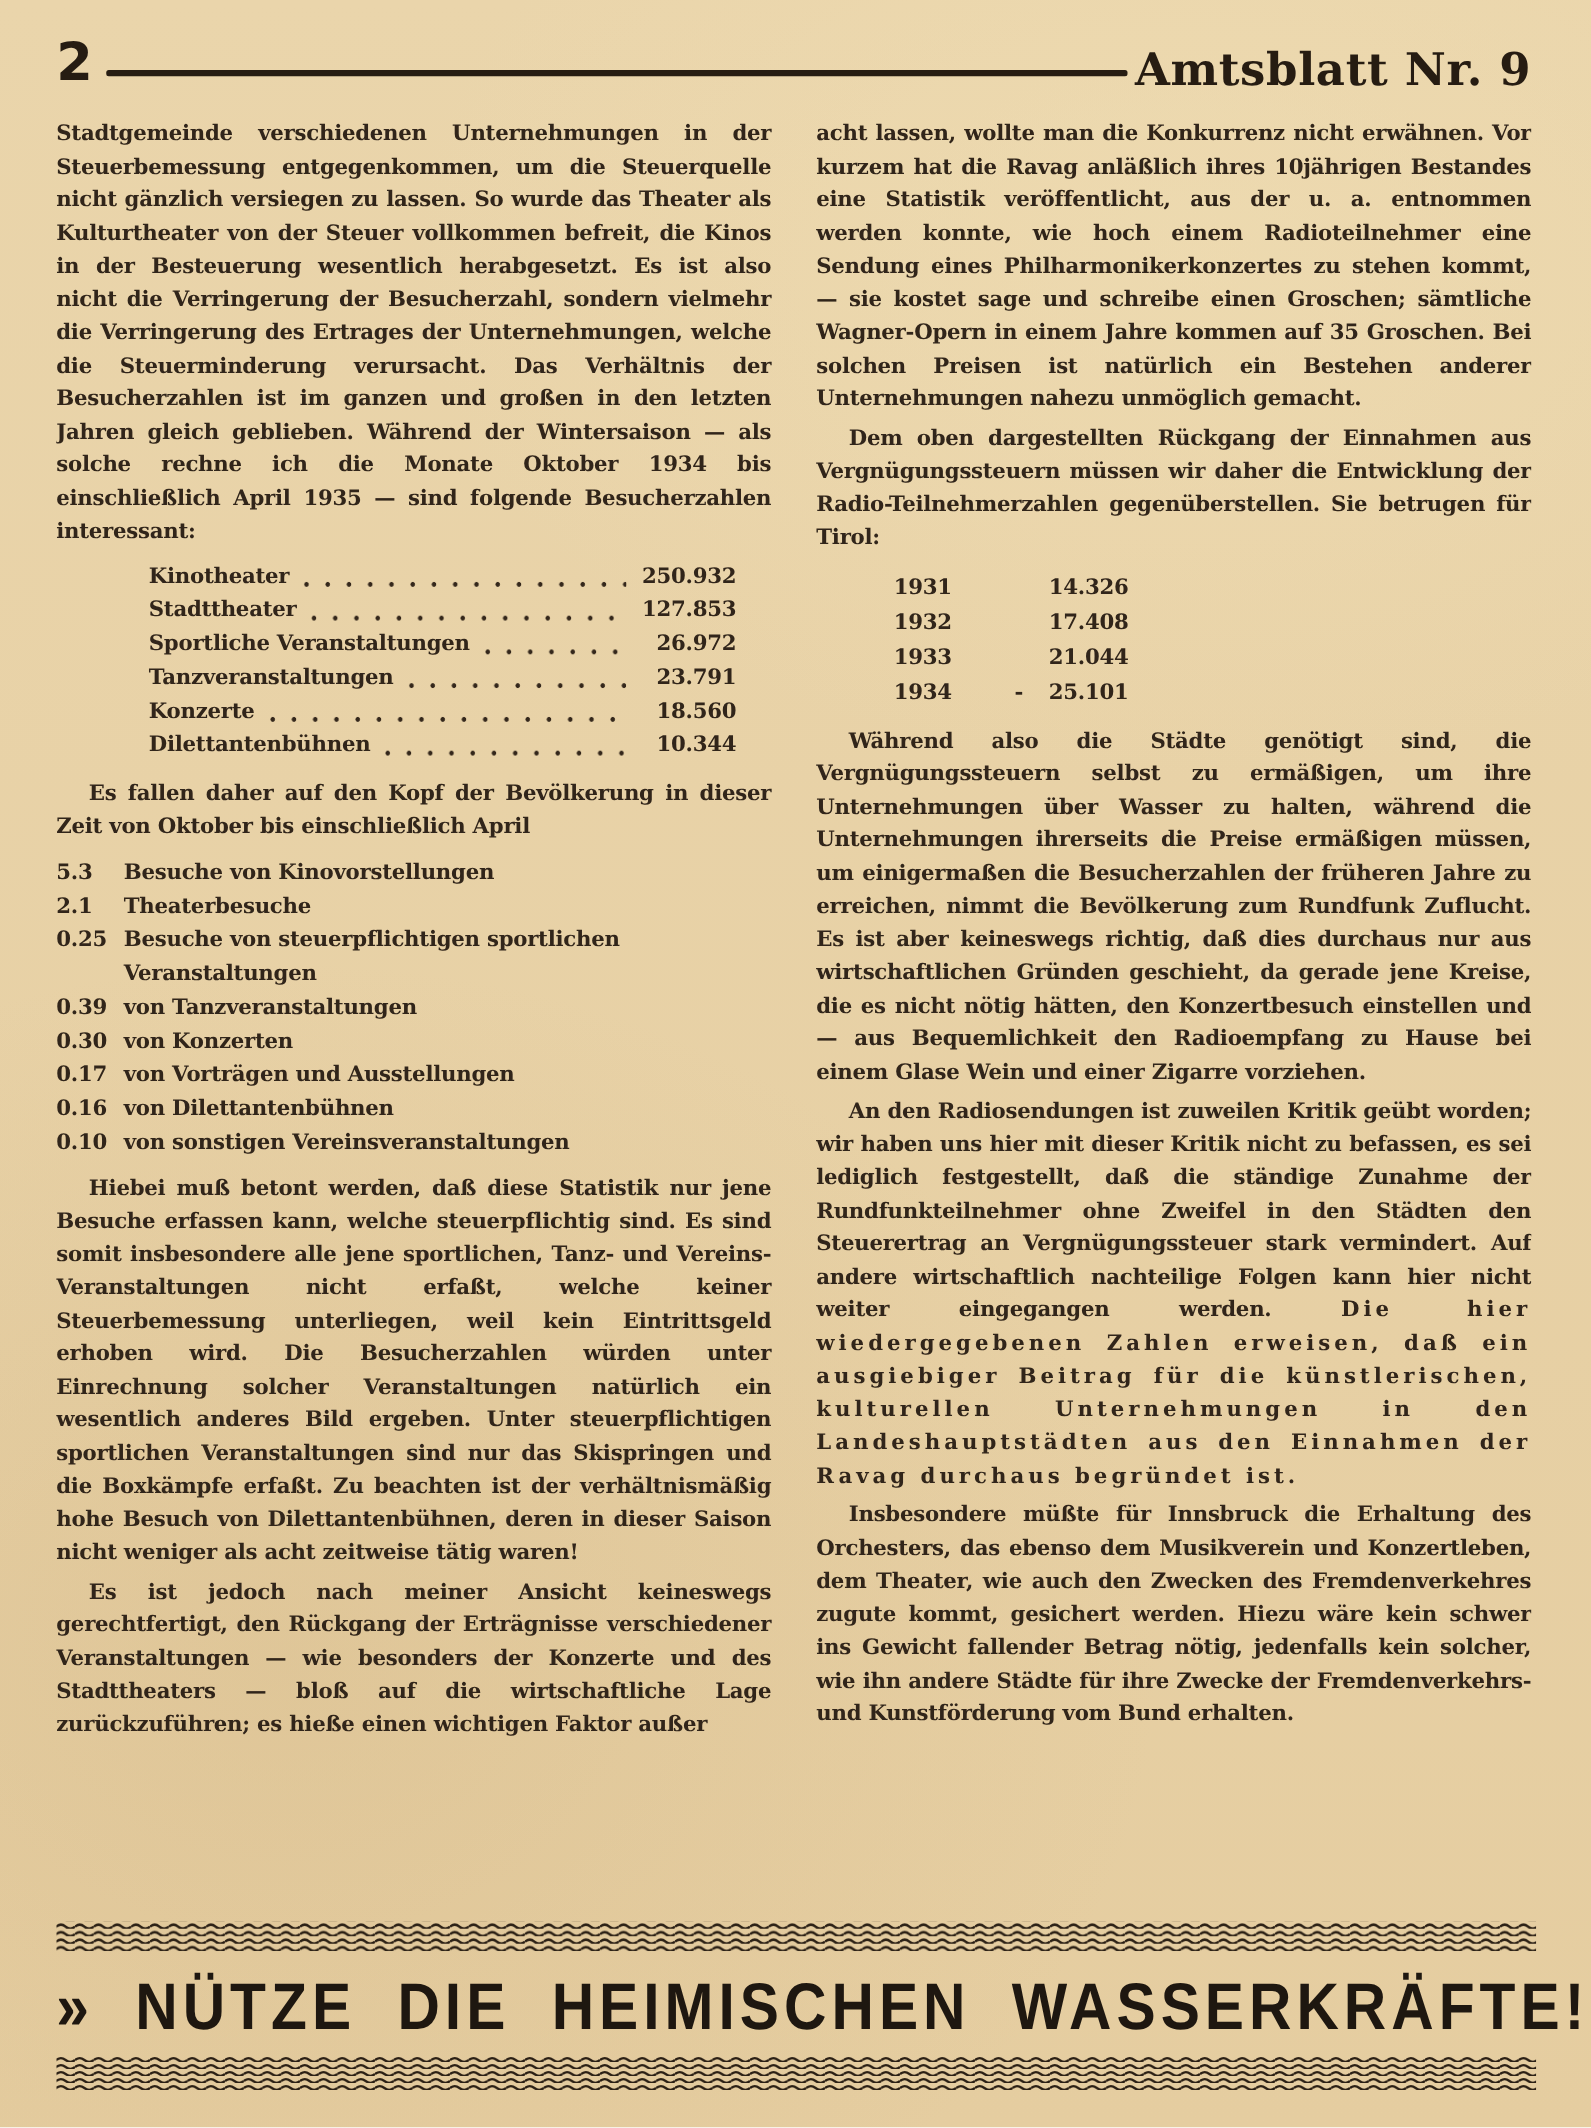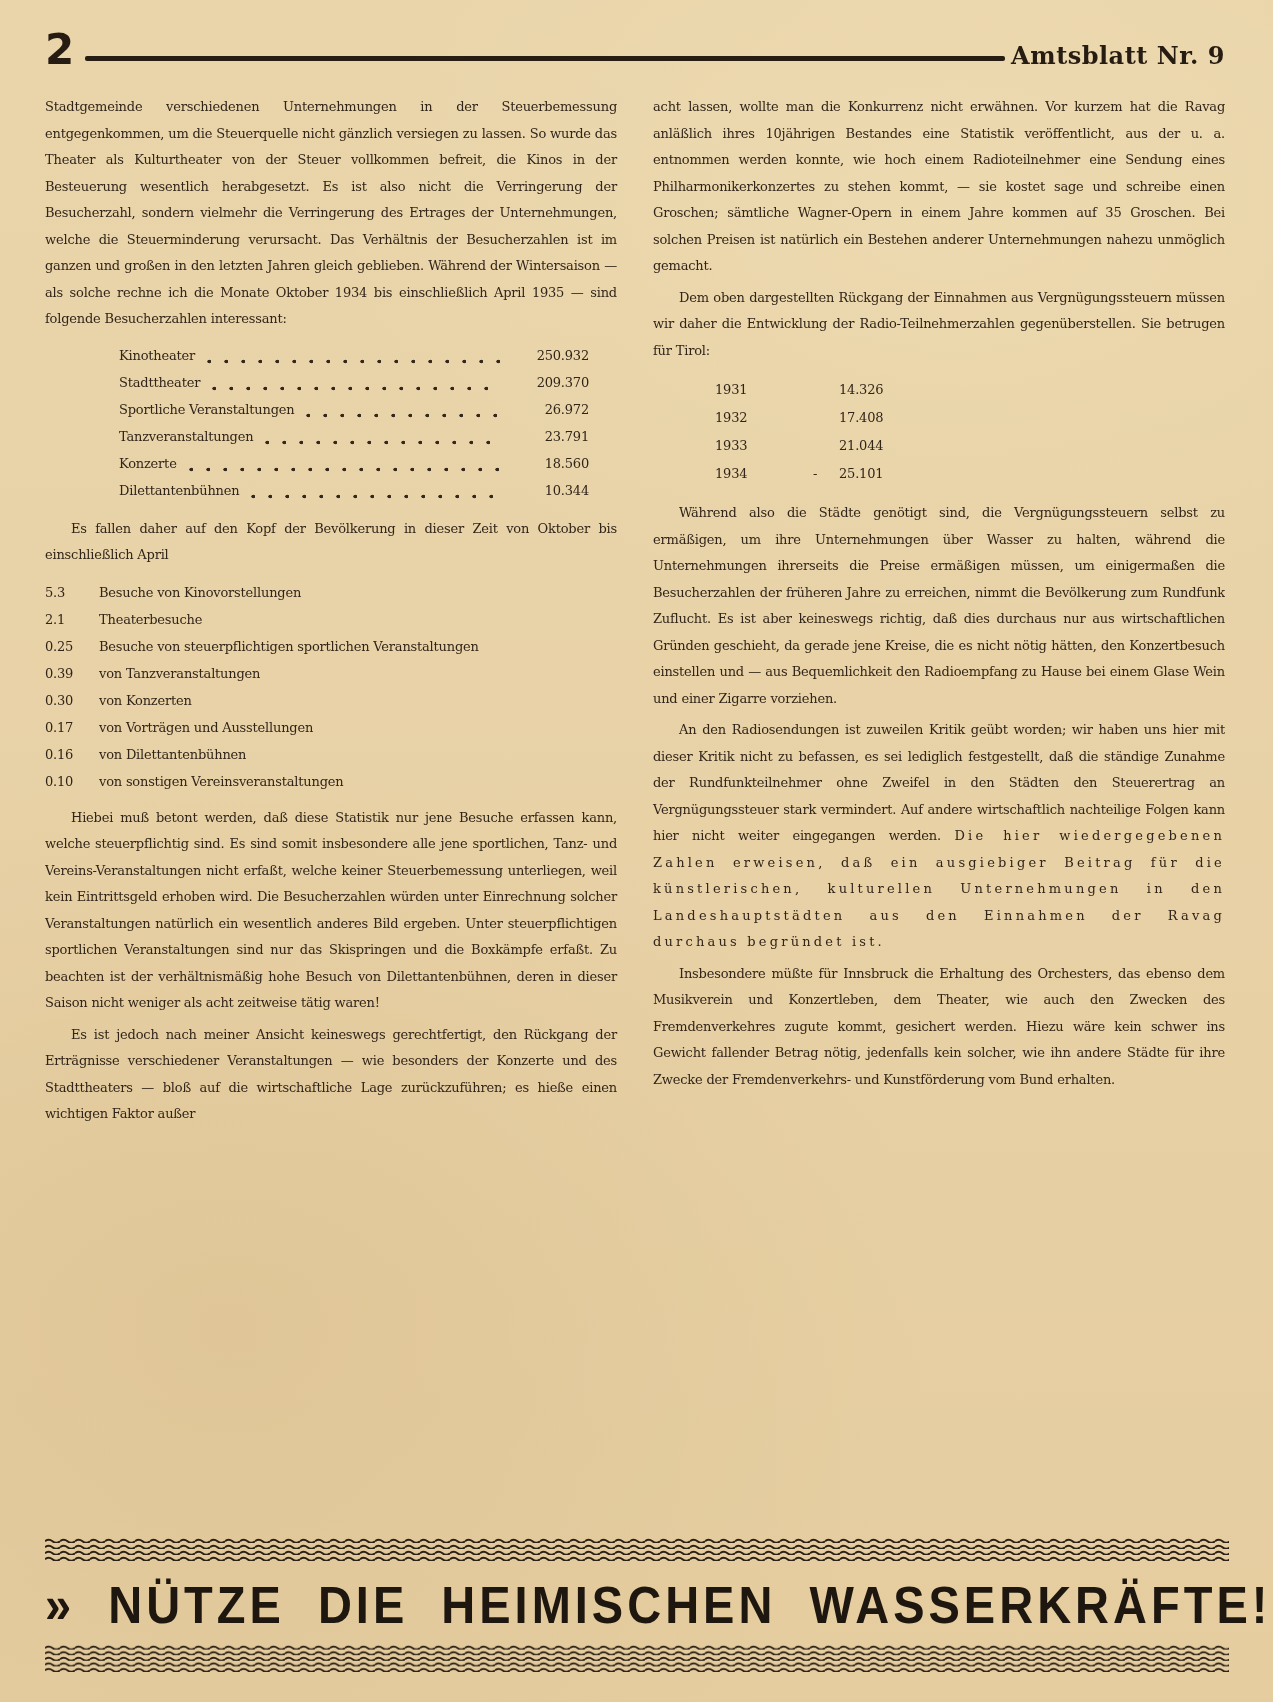--- a/index.html
+++ b/index.html
@@ -27,33 +27,33 @@
   .pagenum {
     font-size: 42px; font-weight: bold; line-height: 40px;
     font-family: "DejaVu Sans", sans-serif; letter-spacing: 1px;
     color: #261c12;
   }
   .hdr-rule {
     flex: 1; height: 5px; background: #271d12;
     margin: 26px 6px 0 10px; border-radius: 2px;
   }
   .masthead {
-    font-size: 24px; font-weight: bold; line-height: 30px;
+    font-size: 36px; font-weight: bold; line-height: 30px;
     margin-top: 11px; letter-spacing: 0.5px; white-space: nowrap;
     color: #261c12;
   }
 
   
   .cols {
     position: absolute; top: 94px; left: 45px; right: 48px; bottom: 170px;
     display: flex; gap: 36px; overflow: hidden;
   }
   .col {
     flex: 1; min-width: 0;
-    font-size: 13px; font-weight: normal; line-height: 26.5px;
+    font-size: 17px; font-weight: bold; line-height: 26.5px;
     text-align: justify; letter-spacing: -0.2px;
   }
   .col p { text-indent: 26px; margin-bottom: 5px; }
   .col p.noindent { text-indent: 0; }
 
   
   .stats { margin: 9px 28px 12px 74px; }
   .srow { display: flex; align-items: baseline; line-height: 27px; white-space: nowrap; }
   .slabel { flex-shrink: 0; }
   .dots {
@@ -114,21 +114,21 @@
 
       <div class="stats">
         <div class="srow">
             <span class="slabel">Kinotheater</span>
             <span class="dots"></span>
             <span class="sval">250.932</span>
           </div>
         <div class="srow">
             <span class="slabel">Stadttheater</span>
             <span class="dots"></span>
-            <span class="sval">209.370</span>
+            <span class="sval">127.853</span>
           </div>
         <div class="srow">
             <span class="slabel">Sportliche Veranstaltungen</span>
             <span class="dots"></span>
             <span class="sval">26.972</span>
           </div>
         <div class="srow">
             <span class="slabel">Tanzveranstaltungen</span>
             <span class="dots"></span>
             <span class="sval">23.791</span>

